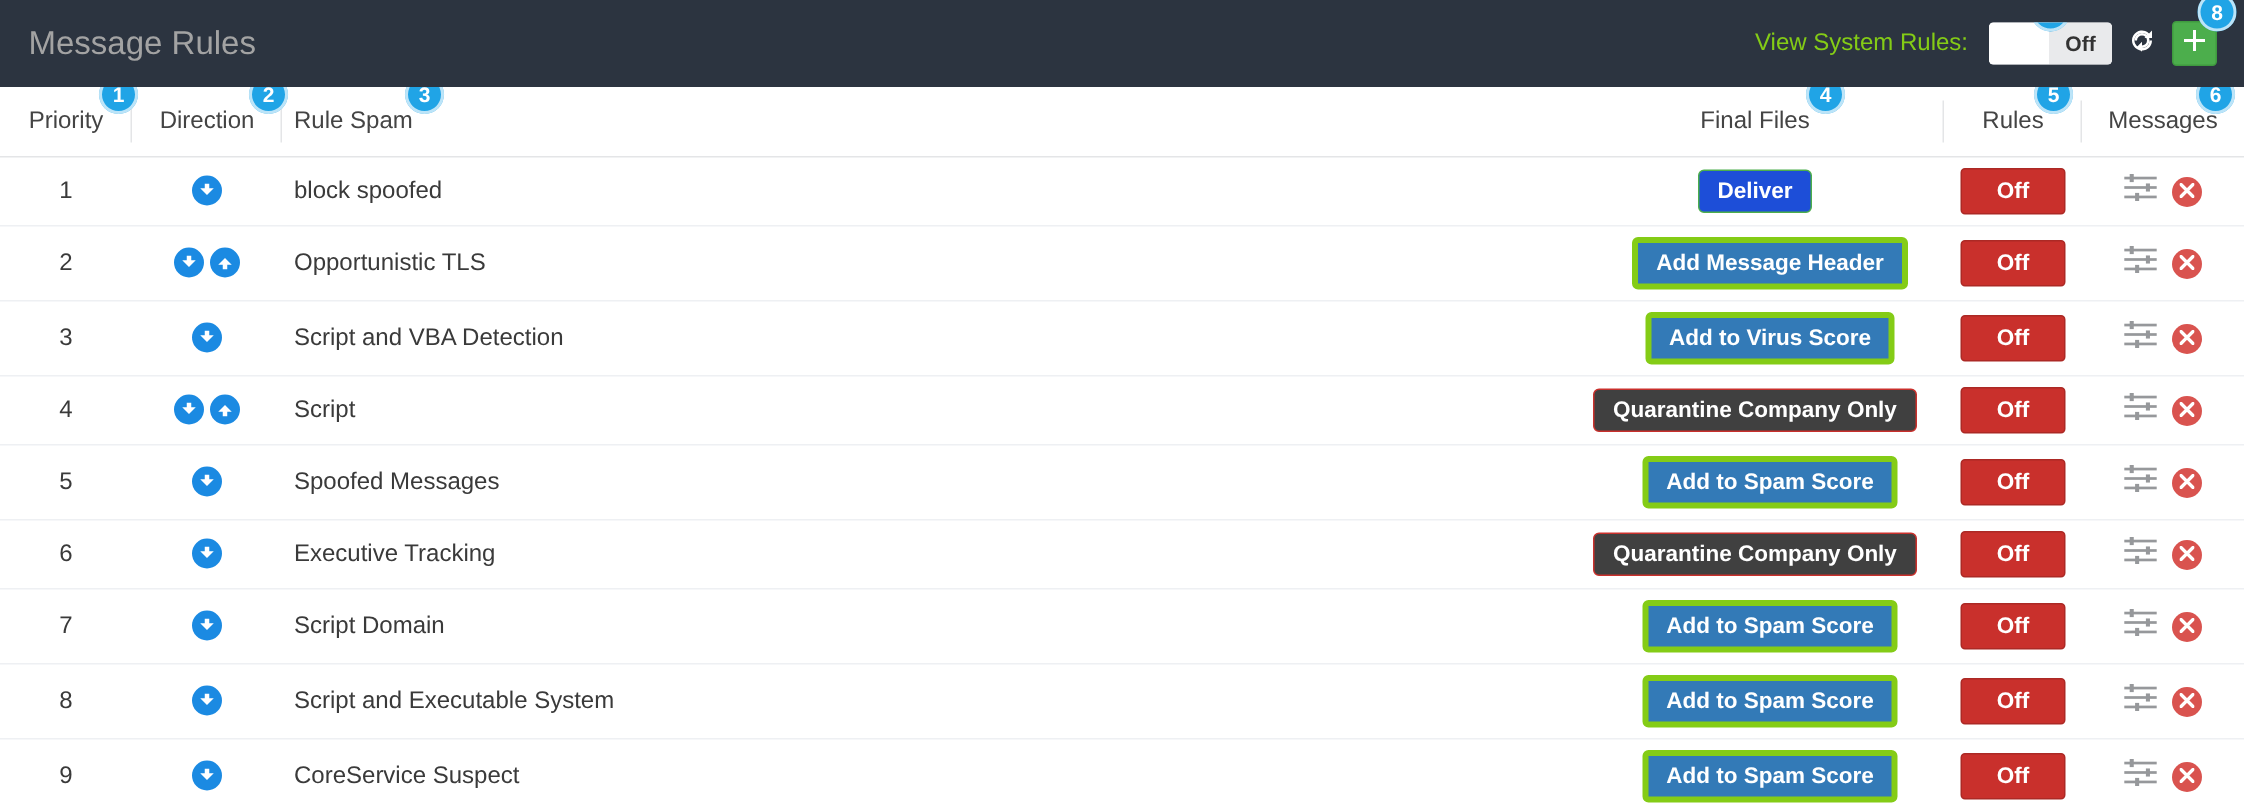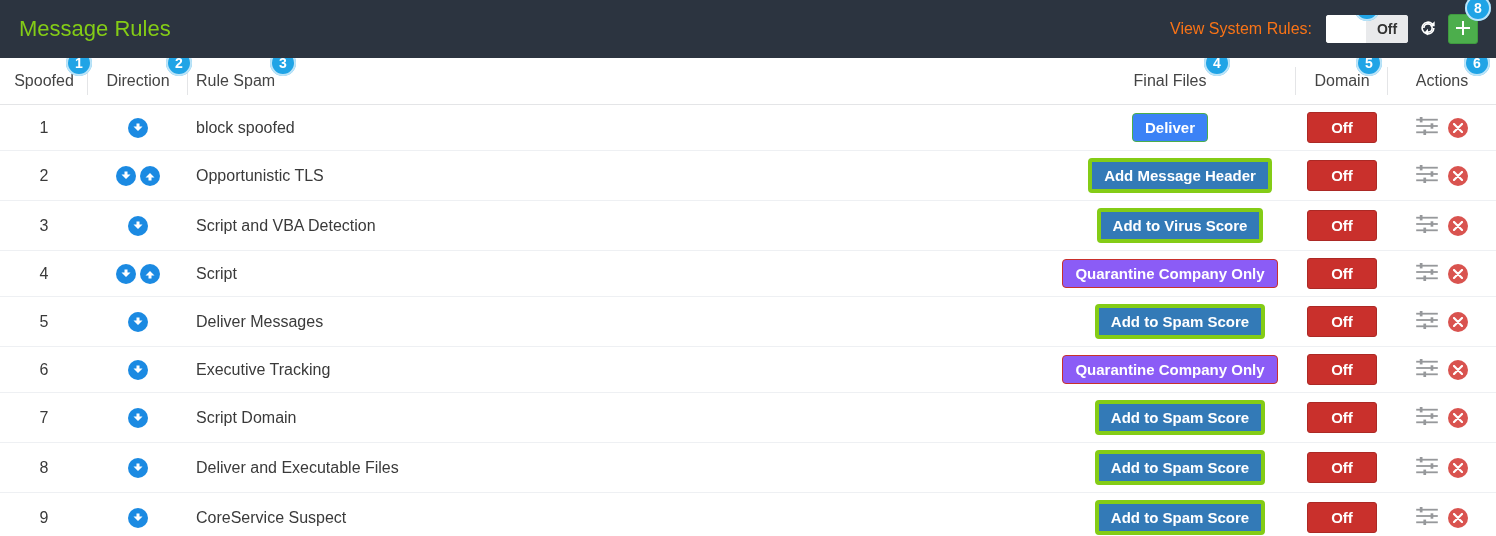--- a/index.html
+++ b/index.html
@@ -19,31 +19,31 @@
     color: #fff;
     height: 58px;
     display: flex;
     align-items: center;
     padding: 0 18px 0 19px;
     position: relative;
   }
   .header-title {
     font-size: 22px;
     font-weight: 400;
-    color: #84cc16;
+    color: #a3a3a3;
   }
   .header-right {
     margin-left: auto;
     display: flex;
     align-items: center;
     gap: 8px;
   }
   .view-label {
     font-size: 16px;
-    color: #f97316;
+    color: #84cc16;
     margin-right: 6px;
   }
   .toggle {
     width: 82px;
     height: 28px;
     background: #fff;
     border-radius: 3px;
     display: flex;
     overflow: hidden;
     position: relative;
@@ -150,23 +150,23 @@
   .badge {
     display: inline-block;
     padding: 5px 12px;
     border-radius: 4px;
     color: #fff;
     font-size: 15px;
     font-weight: 600;
     min-width: 60px;
     text-align: center;
   }
-  .badge.green { background: #3b82f6; border:1px solid #4cae4c;}
+  .badge.green { background: #1d4ed8; border:1px solid #4cae4c;}
   .badge.blue  { background: #337ab7; border:4px solid #84cc16;margin-left:20px;}
-  .badge.red   { background: #8b5cf6; border:1px solid #c9302c;}
+  .badge.red   { background: #404040; border:1px solid #c9302c;}
   .active-pill {
     display: inline-block;
     width: 70px;
     padding: 6px 0;
     border-radius: 3px;
     background: #c9302c;
     color: #fff;
     font-weight:600;
     font-size:15px;
     border:1px solid #ac2925;
@@ -245,41 +245,41 @@
       </span>
     </div>
   </div>
 </div>
 
 <div class="table-wrapper">
   <table>
     <thead>
       <tr>
         <th class="col-priority th-divider">
-          <span>Spoofed</span>
+          <span>Priority</span>
           <div class="num-circle" style="top:-8px;right:-4px;">1</div>
         </th>
         <th class="col-direction th-divider">
           <span>Direction</span>
           <div class="num-circle" style="top:-8px;right:-4px;">2</div>
         </th>
         <th class="col-name">
           <span>Rule Spam</span>
           <div class="num-circle" style="top:-8px;left:82px;">3</div>
         </th>
         <th class="col-final th-divider">
           <span>Final Files</span>
           <div class="num-circle" style="top:-8px;left:160px;">4</div>
         </th>
         <th class="col-active th-divider">
-          <span>Domain</span>
+          <span>Rules</span>
           <div class="num-circle" style="top:-8px;right:6px;">5</div>
         </th>
         <th class="col-actions">
-          <span>Actions</span>
+          <span>Messages</span>
           <div class="num-circle" style="top:-8px;right:6px;">6</div>
         </th>
       </tr>
     </thead>
     <tbody id="rules-tbody">
     <tr>
           <td class="col-priority"><span>1</span></td>
           <td class="col-direction"><span><span class="dir-icon">
                 <svg>
                   <use href="#arrow-down"></use>
@@ -378,21 +378,21 @@
             </div>
           </td>
         </tr>
         <tr>
           <td class="col-priority"><span>5</span></td>
           <td class="col-direction"><span><span class="dir-icon">
                 <svg>
                   <use href="#arrow-down"></use>
                 </svg>
               </span></span></td>
-          <td><span>Deliver Messages</span></td>
+          <td><span>Spoofed Messages</span></td>
           <td class="col-final"><span class="badge blue">Add to Spam Score</span></td>
           <td class="col-active"><span class="active-pill">Off</span></td>
           <td class="col-actions">
             <div class="action-icons">
               <span class="sliders-icon"><span><svg>
                     <use href="#sliders"></use>
                   </svg></span></span>
               <span class="delete-icon">
                 <span><svg>
                     <use href="#x"></use>
@@ -447,21 +447,21 @@
             </div>
           </td>
         </tr>
         <tr>
           <td class="col-priority"><span>8</span></td>
           <td class="col-direction"><span><span class="dir-icon">
                 <svg>
                   <use href="#arrow-down"></use>
                 </svg>
               </span></span></td>
-          <td><span>Deliver and Executable Files</span></td>
+          <td><span>Script and Executable System</span></td>
           <td class="col-final"><span class="badge blue">Add to Spam Score</span></td>
           <td class="col-active"><span class="active-pill">Off</span></td>
           <td class="col-actions">
             <div class="action-icons">
               <span class="sliders-icon"><span><svg>
                     <use href="#sliders"></use>
                   </svg></span></span>
               <span class="delete-icon">
                 <span><svg>
                     <use href="#x"></use>

